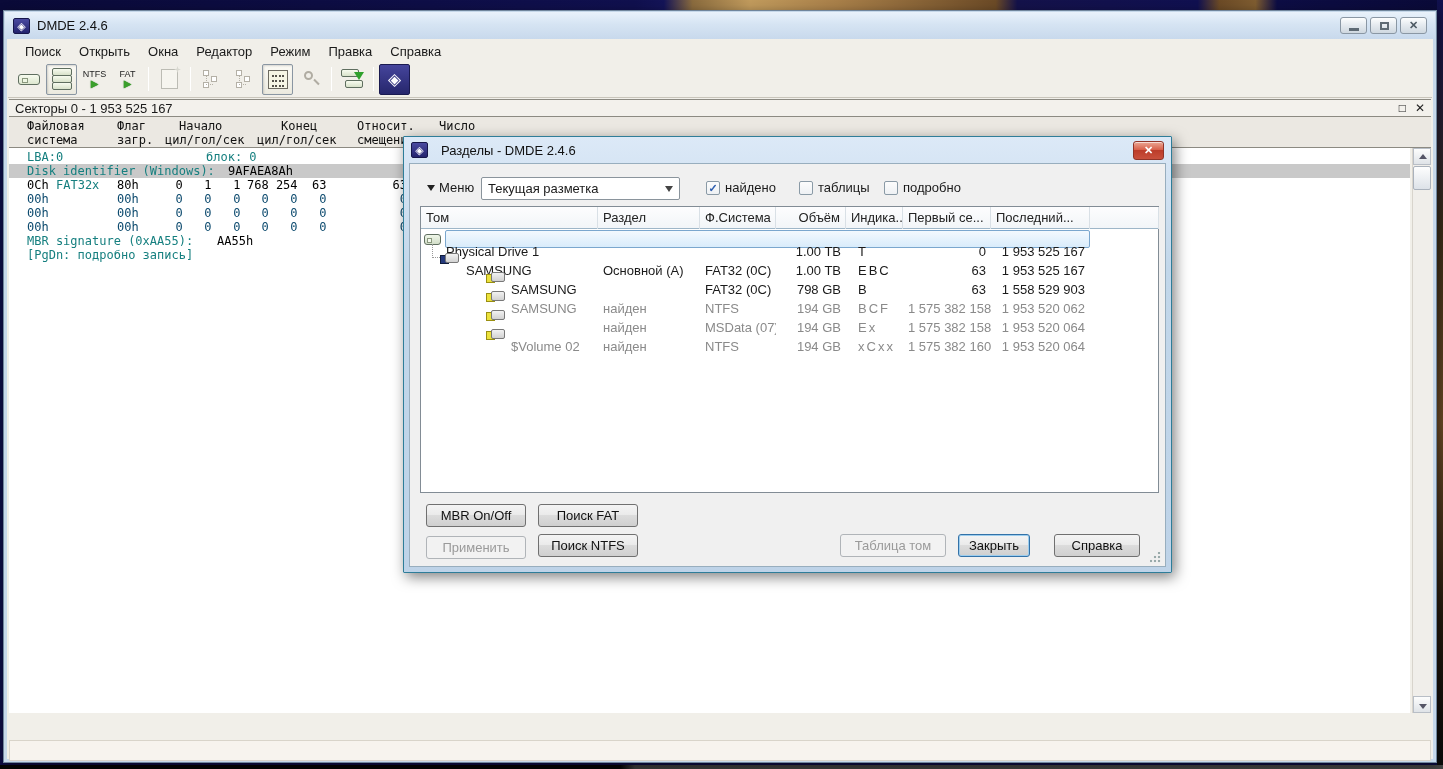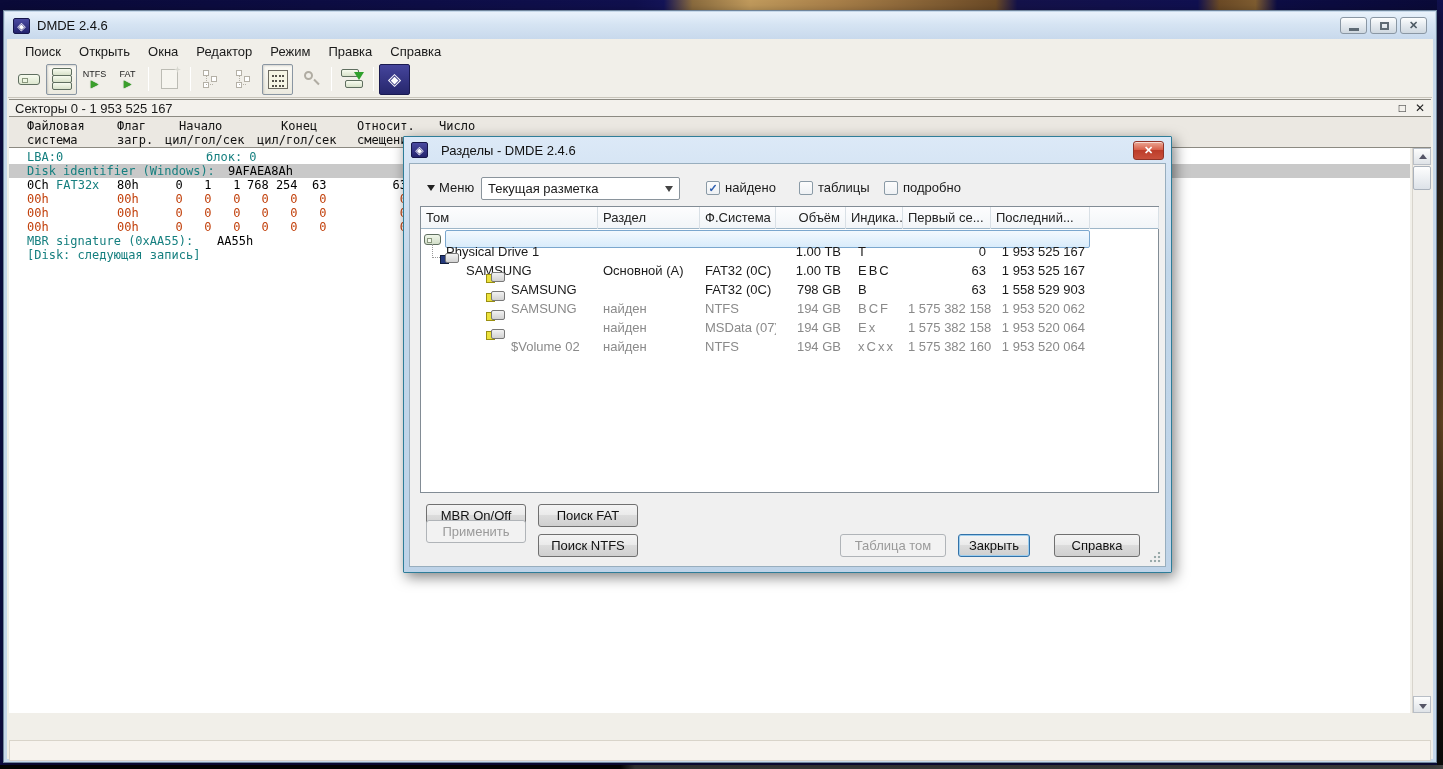--- a/index.html
+++ b/index.html
@@ -92,21 +92,21 @@
   .child-btns span { cursor:pointer; line-height:14px; }
   .sector-header { position:absolute; left:5px; right:5px; top:106px; height:31px; background:#ebe8e2;
     border-bottom:1px solid #8c8a82; font-family:"DejaVu Sans Mono","Liberation Mono",monospace;
     font-size:12px; color:#111; }
   .sector-header span { position:absolute; white-space:pre; }
   .sh1 { top:2px; } .sh2 { top:16px; }
   .sector-content { position:absolute; left:5px; top:137px; width:1401px; height:565px; background:#fff;
     font-family:"DejaVu Sans Mono","Liberation Mono",monospace; font-size:12px; }
   .sline { position:absolute; left:0; width:100%; height:14px; line-height:14px; }
   .sline span { position:absolute; white-space:pre; }
-  .teal { color:#157f7f; } .blk { color:#000; } .gry { color:#c2410c; }
+  .teal { color:#157f7f; } .blk { color:#000; } .gry { color:#0c4a6e; }
   .hl { background:#c9c9c9; }
   .soff { left:340px; width:58px; text-align:right; }
 
   .vscroll { position:absolute; right:6px; top:137px; width:18px; height:565px; background:#f0eeea;
     border-left:1px solid #d8d4cc; }
   .sarrow { position:absolute; left:0; width:18px; height:17px;
     background:linear-gradient(#fdfdfd,#dfe3e7); border:1px solid #b8bec6; }
   .sarrow::after { content:""; position:absolute; left:5px; width:0; height:0; border:4px solid transparent; }
   .sarrow.up { top:0; } .sarrow.up::after { top:5px; border-bottom:5px solid #556; border-top:none; }
   .sarrow.down { bottom:0; } .sarrow.down::after { top:7px; border-top:5px solid #556; border-bottom:none; }
@@ -348,21 +348,21 @@
         <span class="gry" style="left:108px">00h</span>
         <span class="gry" style="left:152px">  0   0   0</span>
         <span class="gry" style="left:238px">  0   0   0</span>
         <span class="gry soff">0</span>
       </div>
       <div class="sline" style="top:86px">
         <span class="teal" style="left:18px">MBR signature (0xAA55):</span>
         <span class="blk" style="left:208px">AA55h</span>
       </div>
       <div class="sline" style="top:100px">
-        <span class="teal" style="left:18px">[Disk: следующая запись]</span>
+        <span class="teal" style="left:18px">[PgDn: подробно запись]</span>
       </div>
     </div>
 
     <div class="vscroll">
       <span class="sarrow up"></span>
       <span class="sthumb"></span>
       <span class="sarrow down"></span>
     </div>
 
     <div class="bottombar"></div>
@@ -471,21 +471,21 @@
           <span class="c col-fs">NTFS</span>
           <span class="c col-size r-al">194 GB</span>
           <span class="c col-ind c-ind">xCxx</span>
           <span class="c col-first r-al">1 575 382 160</span>
           <span class="c col-last r-al">1 953 520 064</span>
         </div>
       </div>
 
       <span class="dbtn" style="left:16px;  top:340px">MBR On/Off</span>
       <span class="dbtn" style="left:128px; top:340px">Поиск FAT</span>
-      <span class="dbtn disabled" style="left:16px; top:356px">Применить</span>
+      <span class="dbtn disabled" style="left:16px; top:372px">Применить</span>
       <span class="dbtn" style="left:128px; top:370px">Поиск NTFS</span>
       <span class="dbtn disabled" style="left:430px; top:370px; width:106px">Таблица том</span>
       <span class="dbtn default" style="left:548px; top:370px; width:72px">Закрыть</span>
       <span class="dbtn" style="left:644px; top:370px; width:86px">Справка</span>
 
       <span class="grip"></span>
     </div>
   </div>
 </div>
 

